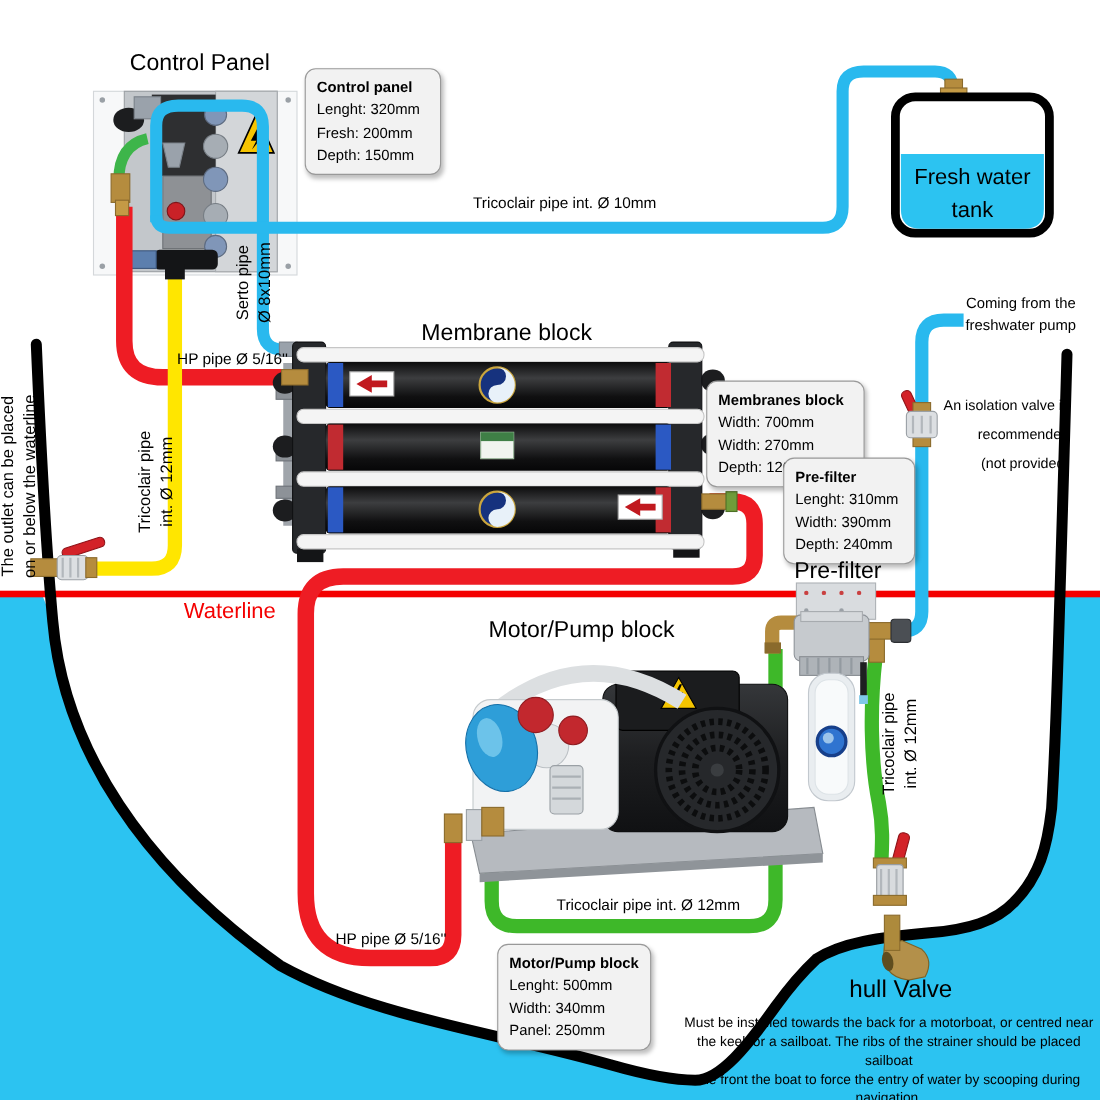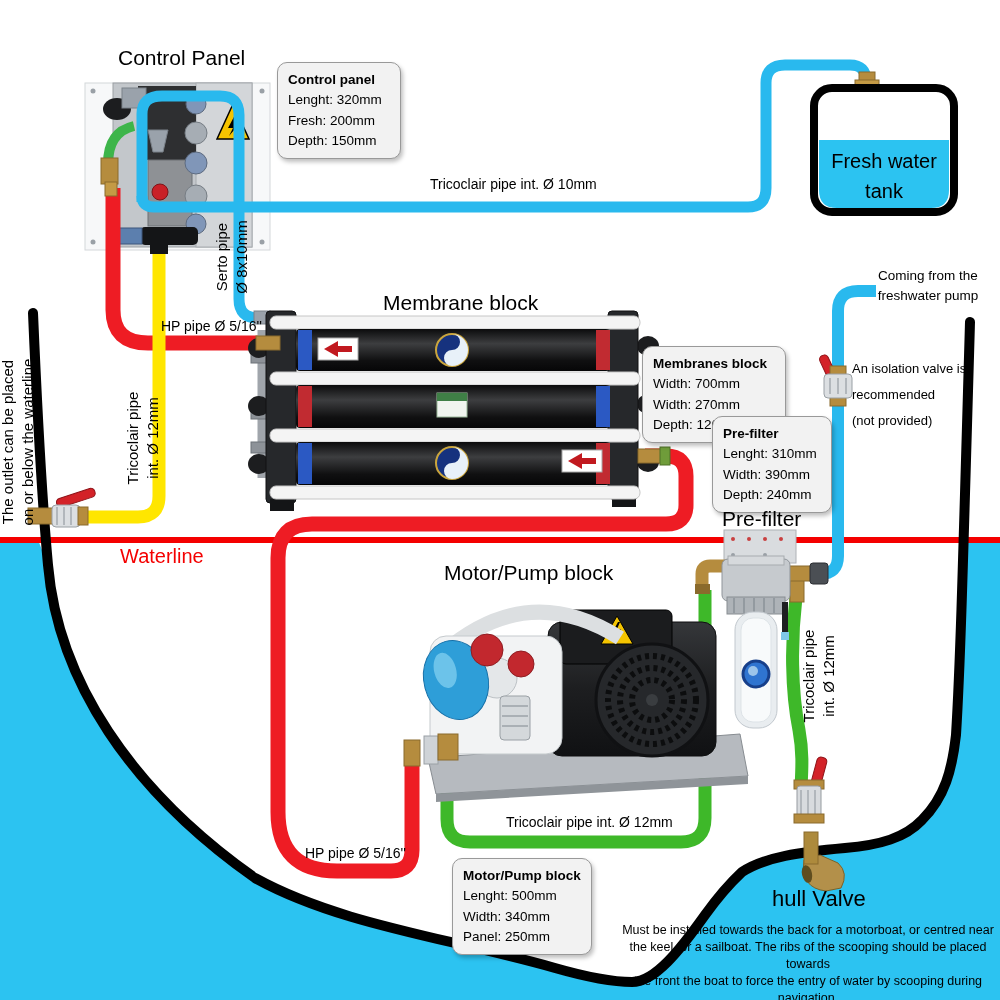--- a/index.html
+++ b/index.html
@@ -4,22 +4,22 @@
 <style>
   html,body{margin:0;padding:0;background:#fff;}
   .scene{position:relative;width:1000px;height:1000px;background:#fff;overflow:hidden;
          font-family:"Liberation Sans", sans-serif;color:#000;}
   .scene svg{position:absolute;left:0;top:0;}
   .abs{position:absolute;}
   .t-title{font-size:21px;white-space:nowrap;}
   .t-big{font-size:22px;white-space:nowrap;}
   .lbl{font-size:14px;white-space:nowrap;}
   .note{font-size:13.5px;text-align:center;line-height:1.5;}
-  .note-left{font-size:13px;text-align:left;line-height:26px;}
-  .red-text{color:var(--waterline);}
+  .note-left{font-size:13px;text-align:right;line-height:26px;}
+  .red-text{color:var(--waterline);margin-left:47px;}
   .infobox{position:absolute;background:#f2f2f2;border:1px solid #999;border-radius:10px;
            padding:7px 10px;font-size:13.5px;line-height:1.5;box-shadow:2px 3px 4px rgba(0,0,0,.25);}
   .ib-title{font-weight:bold;}
   .rot{position:absolute;text-align:center;font-size:15px;line-height:1.3;white-space:nowrap;
        transform:translate(-50%,-50%) rotate(-90deg);}
   .tank-label{font-size:20px;text-align:center;line-height:1.5;}
   .hullnote{font-size:12.5px;line-height:17px;text-align:center;}
   .pipe{fill:none;}
   .p-cyan{stroke:var(--pipe_cyan);}
   .p-red{stroke:var(--pipe_red);}
@@ -325,17 +325,17 @@
   <div class="ib-title">Motor/Pump block</div>
   <div>Lenght: 500mm</div>
   <div>Width: 340mm</div>
   <div>Panel: 250mm</div>
 </div>
 
 <div class="abs t-big" style="left:772px;top:886px;">hull Valve</div>
 
 <div class="abs hullnote" style="left:618px;top:922px;width:380px;">
   <div>Must be installed towards the back for a motorboat, or centred near</div>
-  <div>the keel for a sailboat. The ribs of the scooping should be placed towards</div>
+  <div>the keel for a sailboat. The ribs of the strainer should be placed sailboat</div>
   <div>the front the boat to force the entry of water by scooping during navigation.</div>
 </div>
 
 </div>
 
 </body></html>

